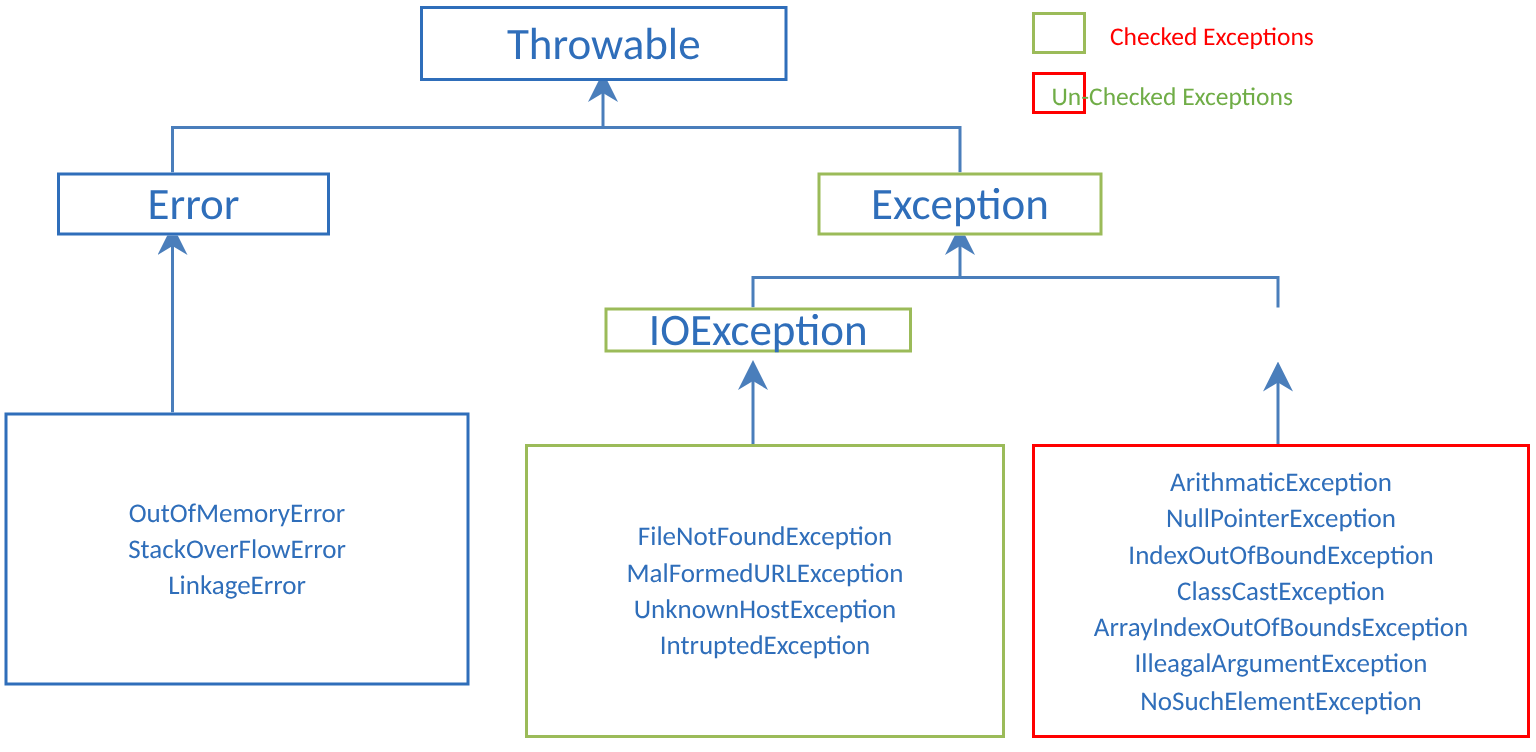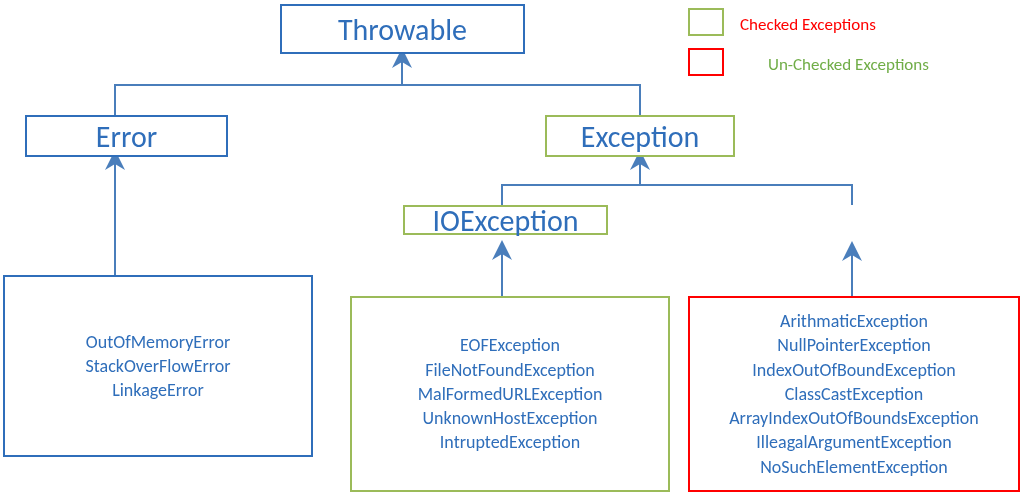--- a/index.html
+++ b/index.html
@@ -34,34 +34,33 @@
 
     <line x1="115" y1="275" x2="115" y2="160" marker-end="url(#ah)"></line>
     <line x1="502" y1="296" x2="502" y2="250" marker-end="url(#ah)"></line>
     <line x1="852" y1="296" x2="852" y2="251" marker-end="url(#ah)"></line>
   </g>
 </svg>
 
 <div class="box green-b" style="left:688px;top:8px;width:36px;height:28px"></div>
 <div class="legend-lbl" style="left:740px;top:14px;color:#FF0000">Checked Exceptions</div>
 <div class="box red-b" style="left:688px;top:48px;width:36px;height:28px"></div>
-<div class="legend-lbl" style="left:768px;top:54px;color:#70AD47">Un-Checked Exceptions</div>
+<div class="legend-lbl" style="left:701px;top:54px;color:#70AD47">Un-Checked Exceptions</div>
 
 <div class="box blue-b title" style="left:280px;top:4px;width:245px;height:50px">Throwable</div>
-<div class="box blue-b title" style="left:25px;top:115px;width:203px;height:42px">Error</div>
+<div class="box blue-b title" style="left:38px;top:115px;width:182px;height:42px">Error</div>
 <div class="box green-b title" style="left:545px;top:115px;width:190px;height:42px">Exception</div>
 <div class="box green-b title" style="left:403px;top:205px;width:205px;height:30px">IOException</div>
 
 <div class="box blue-b list" style="left:3px;top:275px;width:310px;height:182px">
       <div>OutOfMemoryError</div>
       <div>StackOverFlowError</div>
       <div>LinkageError</div>
     </div>
 <div class="box green-b list center" style="left:350px;top:296px;width:320px;height:196px">
-      <div>EOFException</div>
       <div>FileNotFoundException</div>
       <div>MalFormedURLException</div>
       <div>UnknownHostException</div>
       <div>IntruptedException</div>
     </div>
 <div class="box red-b list center" style="left:688px;top:296px;width:332px;height:196px">
       <div>ArithmaticException</div>
       <div>NullPointerException</div>
       <div>IndexOutOfBoundException</div>
       <div>ClassCastException</div>

